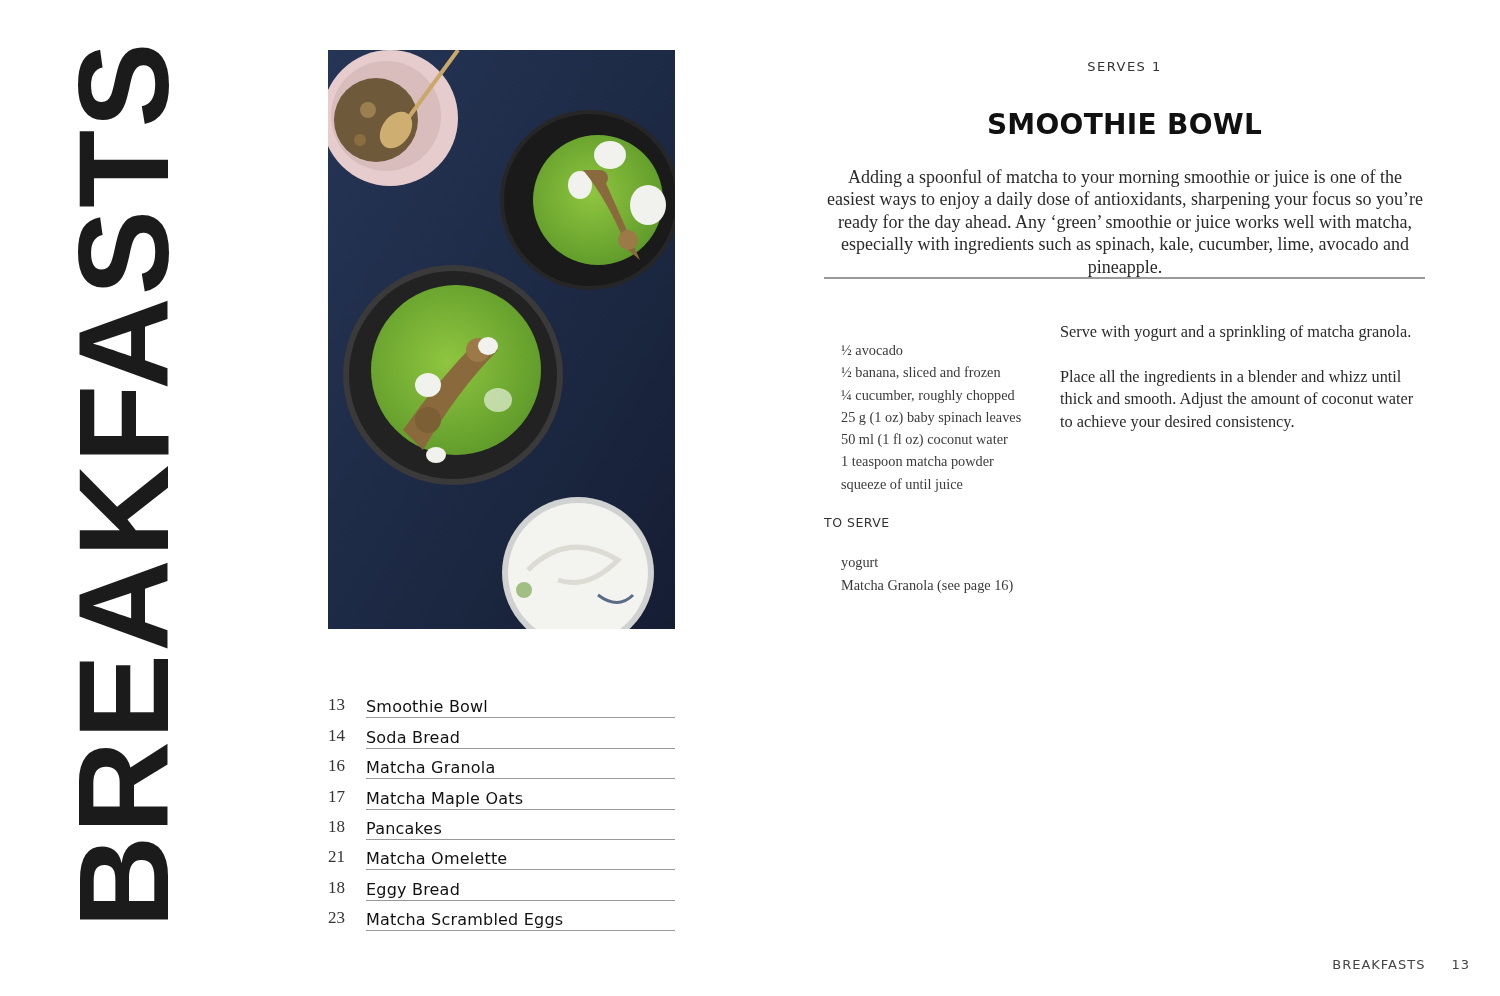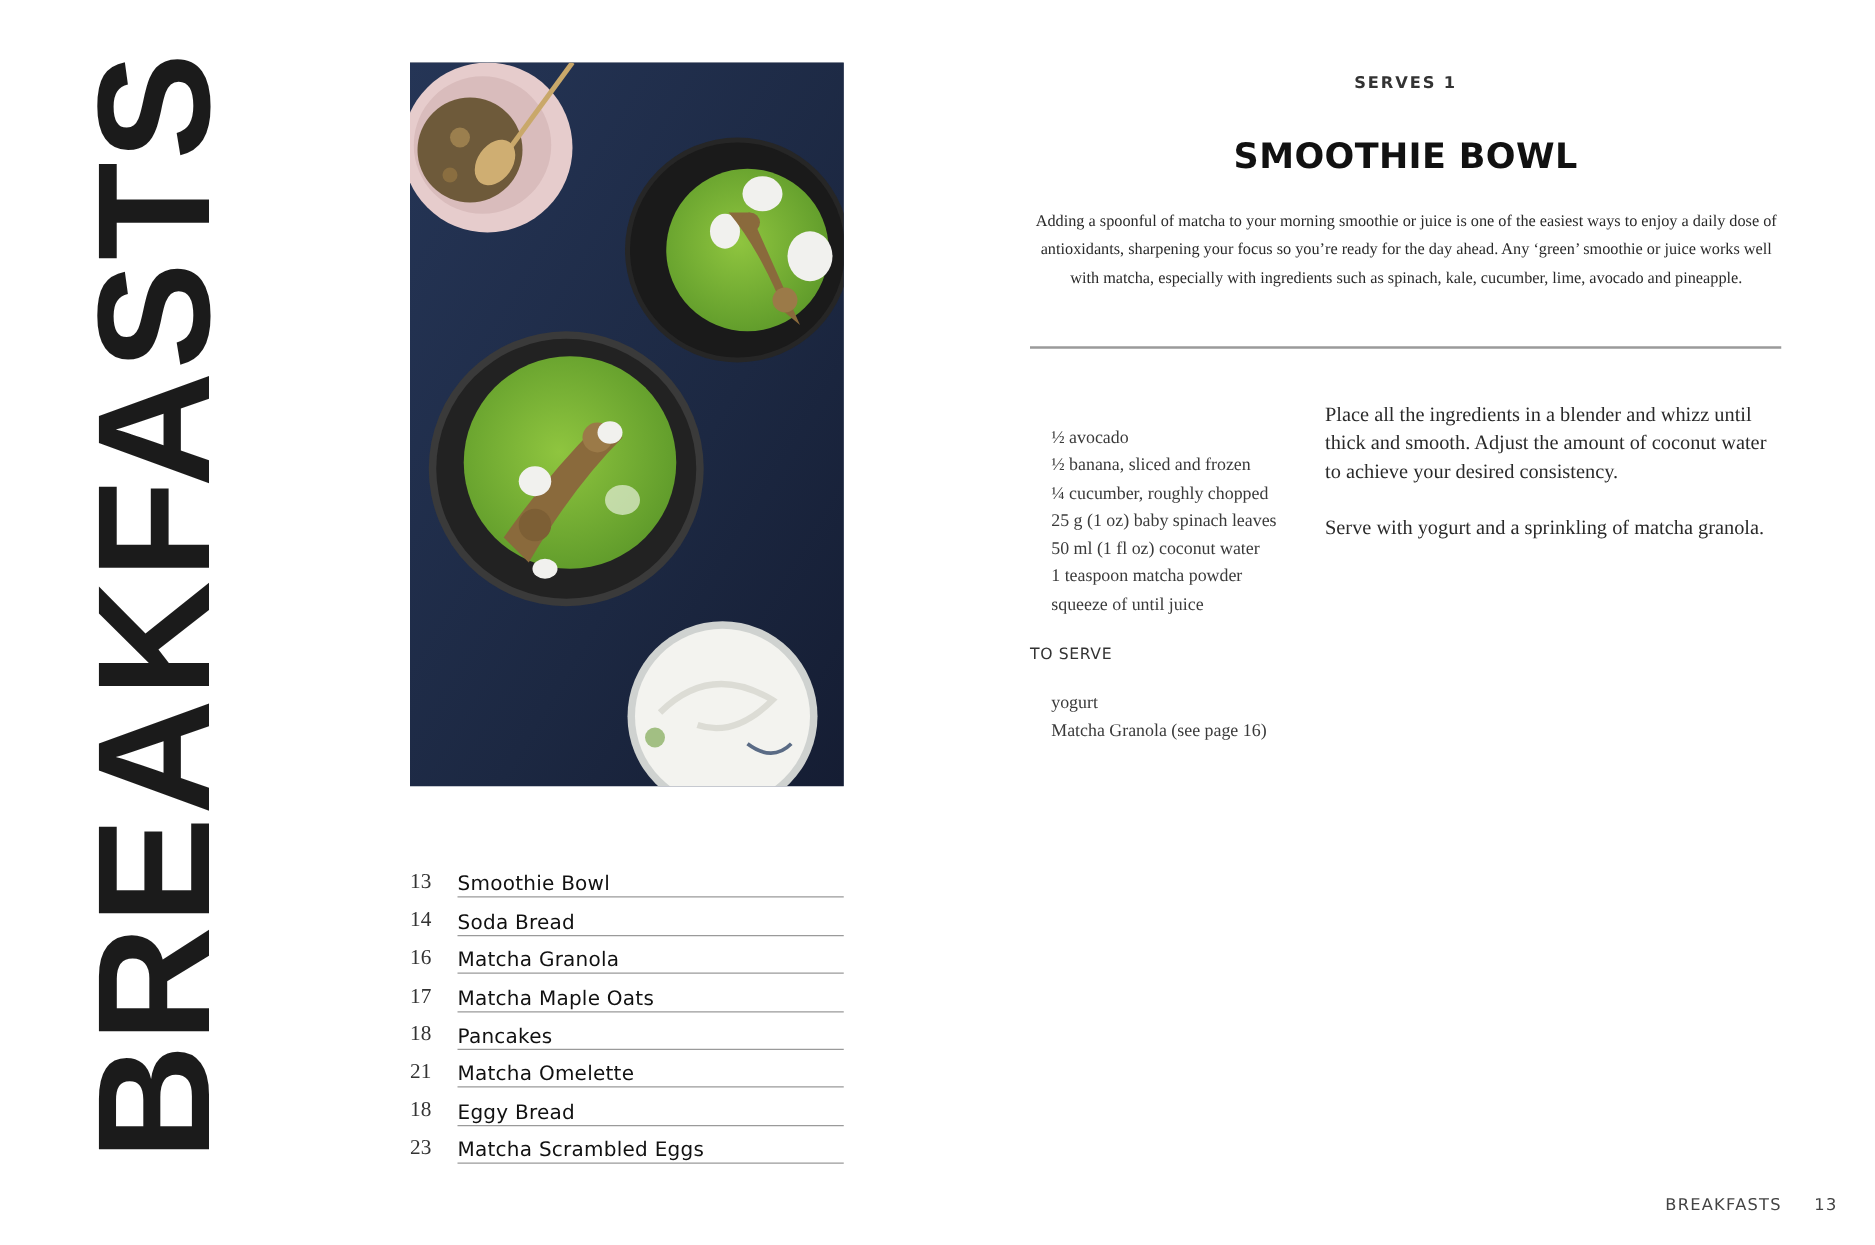--- a/index.html
+++ b/index.html
@@ -24,30 +24,30 @@
     .toc-num {
       width: 38px; font-family: "Liberation Serif", serif; font-size: 17px; color: #333;
       padding-bottom: 3px;
     }
     .toc-title {
       flex: 1; font-family: "DejaVu Sans", sans-serif; font-size: 16px; color: #111;
       border-bottom: 1px solid #9a9a9a; padding-bottom: 1px; letter-spacing: 0.2px;
     }
     .serves {
       position: absolute; left: 824px; width: 601px; top: 59px; text-align: center;
-      font-family: "DejaVu Sans", sans-serif; font-size: 13px; letter-spacing: 1.5px; color: #333; font-weight: bold;
+      font-family: "DejaVu Sans", sans-serif; font-size: 13px; letter-spacing: 1.5px; color: #333;
     }
     .recipe-title {
       position: absolute; left: 824px; width: 601px; top: 108px; text-align: center;
       font-family: "DejaVu Sans", sans-serif; font-weight: 700; font-size: 28px; color: #111;
       letter-spacing: 0.3px;
     }
     .intro {
       position: absolute; left: 826px; width: 598px; top: 166px; text-align: center;
-      font-family: "Liberation Serif", serif; font-size: 13px; line-height: 22.4px; color: #2a2a2a;
+      font-family: "Liberation Serif", serif; font-size: 18px; line-height: 22.4px; color: #2a2a2a;
       margin: 0;
     }
     .divider {
       position: absolute; left: 824px; top: 277px; width: 601px; height: 0;
       border-top: 2px solid #9a9a9a;
     }
     .ingredients {
       position: absolute; left: 824px; top: 322px; width: 215px;
       font-family: "Liberation Serif", serif; font-size: 14.3px; line-height: 22.3px; color: #3a3a3a;
     }
@@ -174,20 +174,20 @@
     <li>squeeze of until juice</li>
   </ul>
   <div class="serve-heading">TO SERVE</div>
   <ul>
     <li>yogurt</li>
     <li>Matcha Granola (see page 16)</li>
   </ul>
 </div>
 
 <div class="method">
+  <p>Serve with yogurt and a sprinkling of matcha granola.</p>
   <p>Place all the ingredients in a blender and whizz until thick and smooth. Adjust the amount of coconut water to achieve your desired consistency.</p>
-  <p>Serve with yogurt and a sprinkling of matcha granola.</p>
 </div>
 
 <div class="footer">
   <span>BREAKFASTS</span>
   <span>13</span>
 </div>
 
 </body></html>

